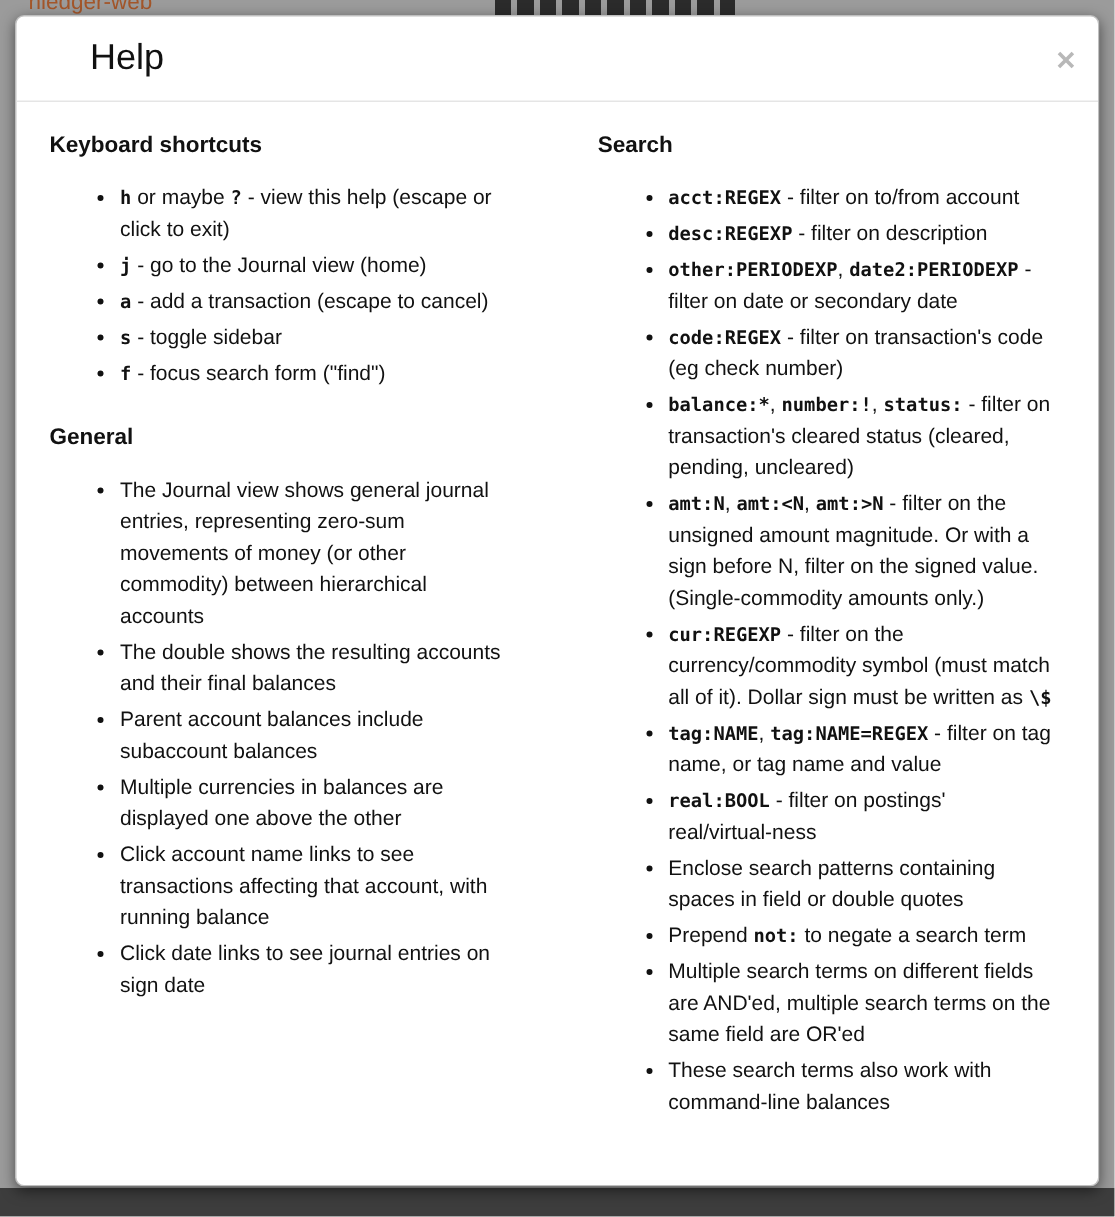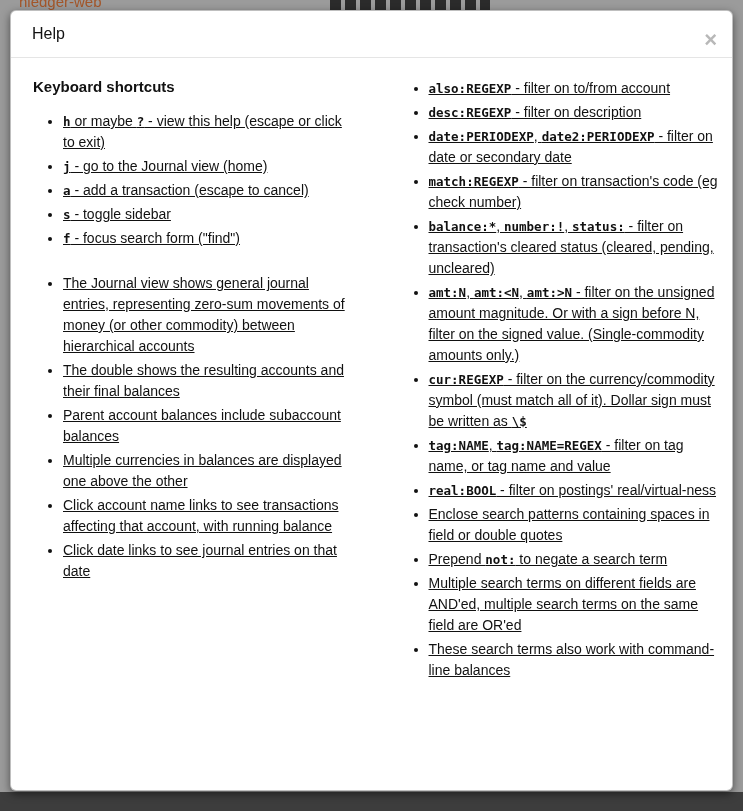--- a/index.html
+++ b/index.html
@@ -29,21 +29,21 @@
     border: 1px solid rgba(0,0,0,0.25);
     border-radius: 6px;
     box-shadow: 0 3px 9px rgba(0,0,0,0.5);
     overflow: hidden;
   }
   .modal-header {
     position: relative;
     padding: 14px 15px 14px 21px;
     border-bottom: 1px solid var(--border, #e5e5e5);
   }
-  .modal-title { font-size: 16px; font-weight: 500; color: var(--text, #111111); }
+  .modal-title { font-size: 24px; font-weight: 500; color: var(--text, #111111); margin-left: 28px; }
   .close {
     position: absolute; right: 15px; top: 18px;
     background: none; border: none;
     font-size: 22px; font-weight: bold; line-height: 1;
     color: var(--close, #b8b8b8);
     cursor: pointer;
   }
   .modal-body {
     display: flex; gap: 36px;
     padding: 20px 14px 20px 12px;
@@ -52,22 +52,21 @@
   .col { flex: 1; min-width: 0; padding-left: 10px; }
   .section-heading {
     font-size: 15px; font-weight: bold;
     color: var(--text, #111111);
     margin: 0 0 16px;
   }
   .col ul { margin: 0 0 24px; padding-left: 30px; list-style: disc; }
   .col li {
     font-size: 14px; line-height: 21px;
     color: var(--text, #111111);
-    margin: 0 0 3px;
-    text-decoration: underline;
+    margin: 0 17px 3px;
   }
   code {
     font-family: "DejaVu Sans Mono", monospace;
     font-weight: bold;
     font-size: 12.5px;
     color: var(--text, #111111);
   }
 </style>
 </head>
 <body>
@@ -86,35 +85,37 @@
   <div class="modal-body">
     <div class="col">
       <h2 class="section-heading">Keyboard shortcuts</h2>
       <ul>
           <li><code>h</code> or maybe <code>?</code> - view this help (escape or click to exit)</li>
           <li><code>j</code> - go to the Journal view (home)</li>
           <li><code>a</code> - add a transaction (escape to cancel)</li>
           <li><code>s</code> - toggle sidebar</li>
           <li><code>f</code> - focus search form ("find")</li>
         </ul>
+      <h2 class="section-heading">General</h2>
       <ul>
           <li>The Journal view shows general journal entries, representing zero-sum movements of money (or other commodity) between hierarchical accounts</li>
           <li>The double shows the resulting accounts and their final balances</li>
           <li>Parent account balances include subaccount balances</li>
           <li>Multiple currencies in balances are displayed one above the other</li>
           <li>Click account name links to see transactions affecting that account, with running balance</li>
-          <li>Click date links to see journal entries on that date</li>
+          <li>Click date links to see journal entries on sign date</li>
         </ul>
     </div>
     <div class="col">
+      <h2 class="section-heading">Search</h2>
       <ul>
-          <li><code>also:REGEXP</code> - filter on to/from account</li>
+          <li><code>acct:REGEX</code> - filter on to/from account</li>
           <li><code>desc:REGEXP</code> - filter on description</li>
-          <li><code>date:PERIODEXP</code>, <code>date2:PERIODEXP</code> - filter on date or secondary date</li>
-          <li><code>match:REGEXP</code> - filter on transaction's code (eg check number)</li>
+          <li><code>other:PERIODEXP</code>, <code>date2:PERIODEXP</code> - filter on date or secondary date</li>
+          <li><code>code:REGEX</code> - filter on transaction's code (eg check number)</li>
           <li><code>balance:*</code>, <code>number:!</code>, <code>status:</code> - filter on transaction's cleared status (cleared, pending, uncleared)</li>
           <li><code>amt:N</code>, <code>amt:&lt;N</code>, <code>amt:&gt;N</code> - filter on the unsigned amount magnitude. Or with a sign before N, filter on the signed value. (Single-commodity amounts only.)</li>
           <li><code>cur:REGEXP</code> - filter on the currency/commodity symbol (must match all of it). Dollar sign must be written as <code>\$</code></li>
           <li><code>tag:NAME</code>, <code>tag:NAME=REGEX</code> - filter on tag name, or tag name and value</li>
           <li><code>real:BOOL</code> - filter on postings' real/virtual-ness</li>
           <li>Enclose search patterns containing spaces in field or double quotes</li>
           <li>Prepend <code>not:</code> to negate a search term</li>
           <li>Multiple search terms on different fields are AND'ed, multiple search terms on the same field are OR'ed</li>
           <li>These search terms also work with command-line balances</li>
         </ul>

